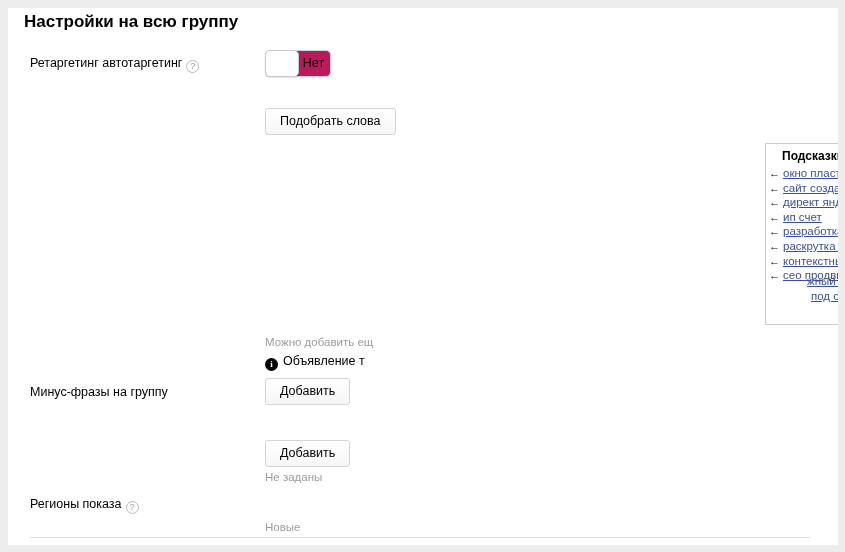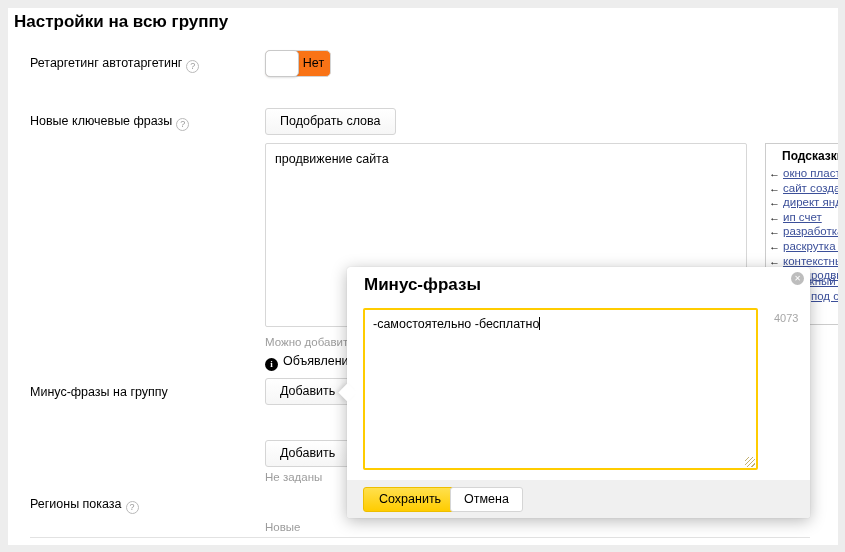--- a/index.html
+++ b/index.html
@@ -4,35 +4,35 @@
 <style>
   * { margin:0; padding:0; box-sizing:border-box; }
   html,body { width:845px; height:552px; }
   body { font-family:"Liberation Sans", sans-serif; background:#ededed; }
 
   .screen { position:relative; width:845px; height:552px; overflow:hidden; background:#ededed; }
   .content { position:absolute; left:8px; top:8px; width:830px; height:537px; background:#fff; }
 
   .abs { position:absolute; }
 
-  .page-title { left:14px; top:12px; font-size:17px; font-weight:bold; color:#000; }
+  .page-title { left:24px; top:12px; font-size:17px; font-weight:bold; color:#000; }
 
   .row-label { font-size:12.5px; color:#000; white-space:nowrap; }
 
   .help-icon {
     display:inline-block; width:13px; height:13px; margin-left:4px;
     border:1px solid #b9b9b9; border-radius:50%; color:#9a9a9a;
     font-size:9px; line-height:11px; text-align:center; vertical-align:-2px;
     background:#fff; cursor:pointer;
   }
 
   
   .toggle {
     left:265px; top:50px; width:66px; height:27px;
-    background:#f97316; border:1px solid #d4d4d4; border-radius:5px; cursor:pointer;
+    background:#be185d; border:1px solid #d4d4d4; border-radius:5px; cursor:pointer;
   }
   .toggle-knob {
     position:absolute; left:-1px; top:-1px; width:34px; height:27px;
     background:#fff; border:1px solid #c9c9c9; border-radius:5px;
     box-shadow:0 1px 2px rgba(0,0,0,.12);
   }
   .toggle-label {
     position:absolute; right:0; top:0; width:33px; height:25px;
     font-size:12.5px; color:#000; text-align:center; line-height:25px;
   }
@@ -131,25 +131,21 @@
   <div class="abs page-title">Настройки на всю группу</div>
 
   <div class="abs row-label" style="left:30px; top:56px;">
     <span>Ретаргетинг автотаргетинг</span><span class="help-icon">?</span>
   </div>
   <div class="abs toggle">
     <div class="toggle-knob"></div>
     <div class="toggle-label">Нет</div>
   </div>
 
-  <div class="abs row-label" style="left:30px; top:114px;">
-    <span>Новые ключевые фразы</span><span class="help-icon">?</span>
-  </div>
   <div class="abs btn" style="left:265px; top:108px;">Подобрать слова</div>
-  <textarea class="abs kw-textarea" style="">продвижение сайта</textarea>
   <div class="abs hint-text" style="left:265px; top:336px;">Можно добавить ещ</div>
   <div class="abs info-line">
     <span class="info-icon">i</span><span>Объявление т</span>
   </div>
 
   <div class="abs row-label" style="left:30px; top:385px;">Минус-фразы на группу</div>
   <div class="abs btn" style="left:265px; top:378px;">Добавить</div>
 
   <div class="abs btn" style="left:265px; top:440px;">Добавить</div>
   <div class="abs hint-text" style="left:265px; top:471px;">Не заданы</div>
@@ -168,27 +164,13 @@
     <div class="sugg-item"><span class="sugg-arrow">←</span><span class="sugg-link">директ янде</span></div>
     <div class="sugg-item"><span class="sugg-arrow">←</span><span class="sugg-link">ип счет</span></div>
     <div class="sugg-item"><span class="sugg-arrow">←</span><span class="sugg-link">разработка</span></div>
     <div class="sugg-item"><span class="sugg-arrow">←</span><span class="sugg-link">раскрутка с</span></div>
     <div class="sugg-item"><span class="sugg-arrow">←</span><span class="sugg-link">контекстный</span></div>
     <div class="sugg-item"><span class="sugg-arrow">←</span><span class="sugg-link">сео продвиж</span></div>
     <div class="sugg-frag" style="left:41px; top:131px;"><span class="sugg-link">жный р</span></div>
     <div class="sugg-frag" style="left:45px; top:146px;"><span class="sugg-link">под са</span></div>
   </div>
 
-  <div class="abs modal">
-    <div class="modal-tail"></div>
-    <div class="modal-title">Минус-фразы</div>
-    <div class="modal-close">✕</div>
-    <div class="modal-textarea" role="textbox">
-      <span>-самостоятельно -бесплатно</span><span class="caret"></span>
-    </div>
-    <div class="char-counter">4073</div>
-    <div class="resize-handle"></div>
-    <div class="modal-footer">
-      <div class="btn-save">Сохранить</div>
-      <div class="btn-cancel">Отмена</div>
-    </div>
-  </div>
 </div>
 
 </body></html>

